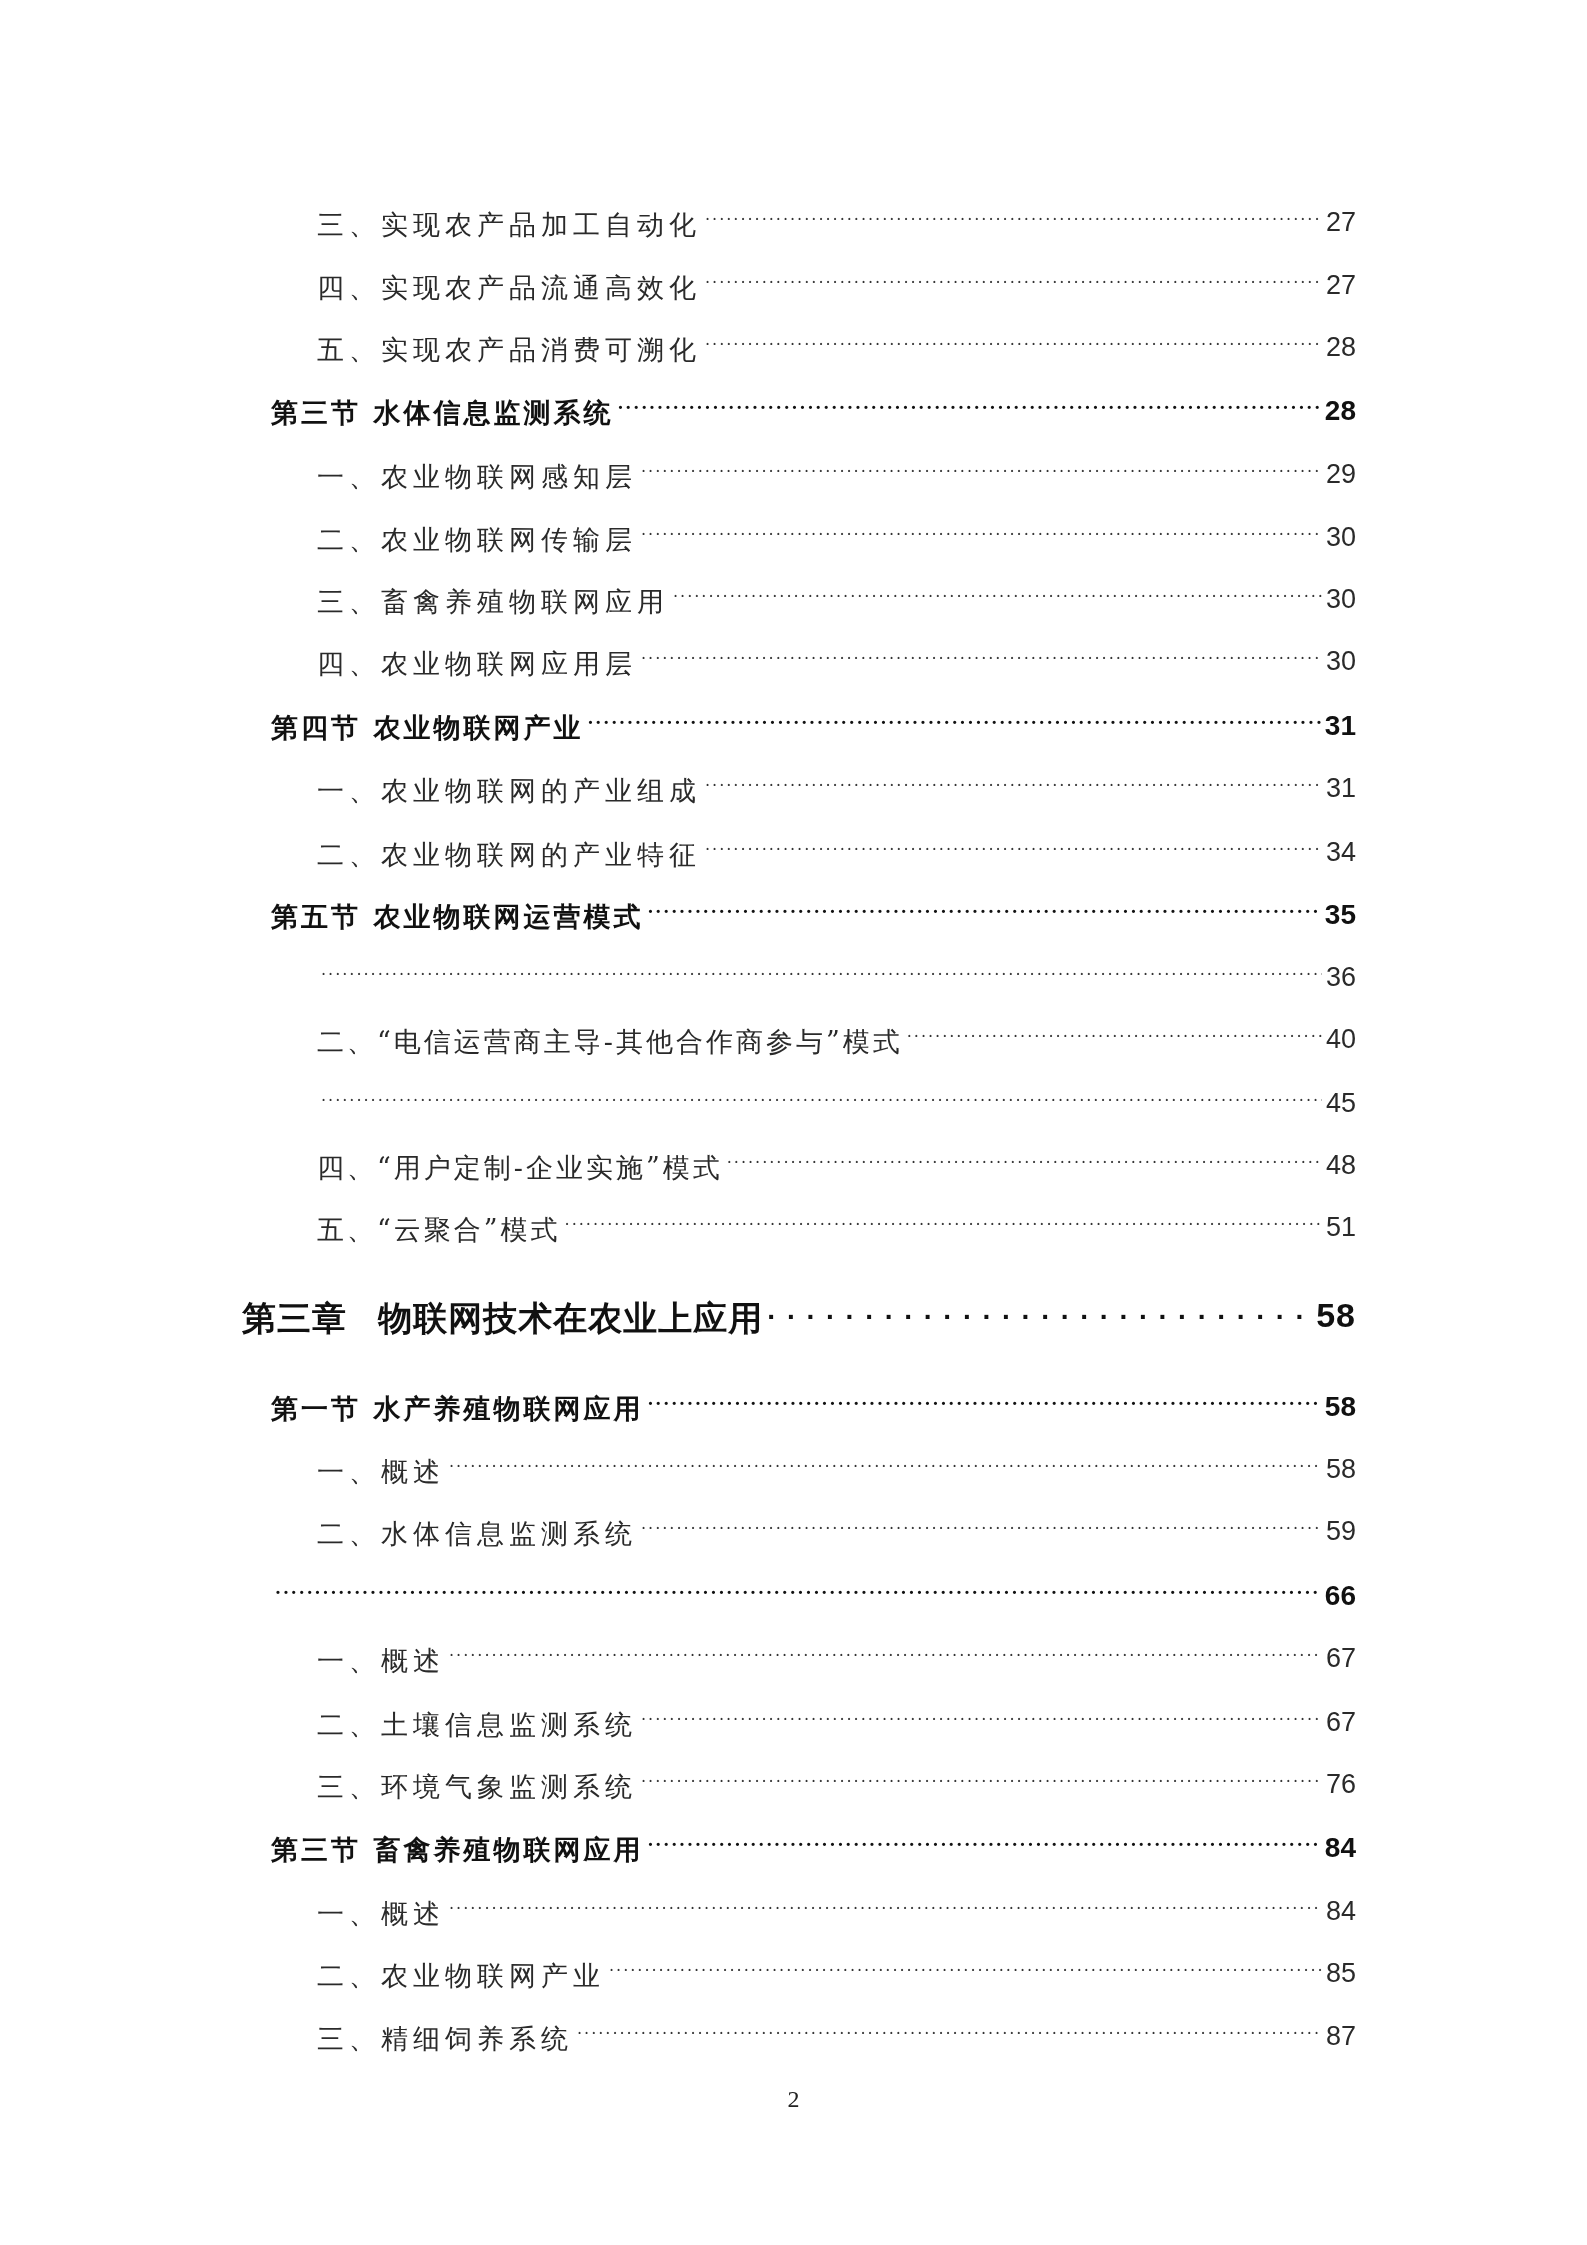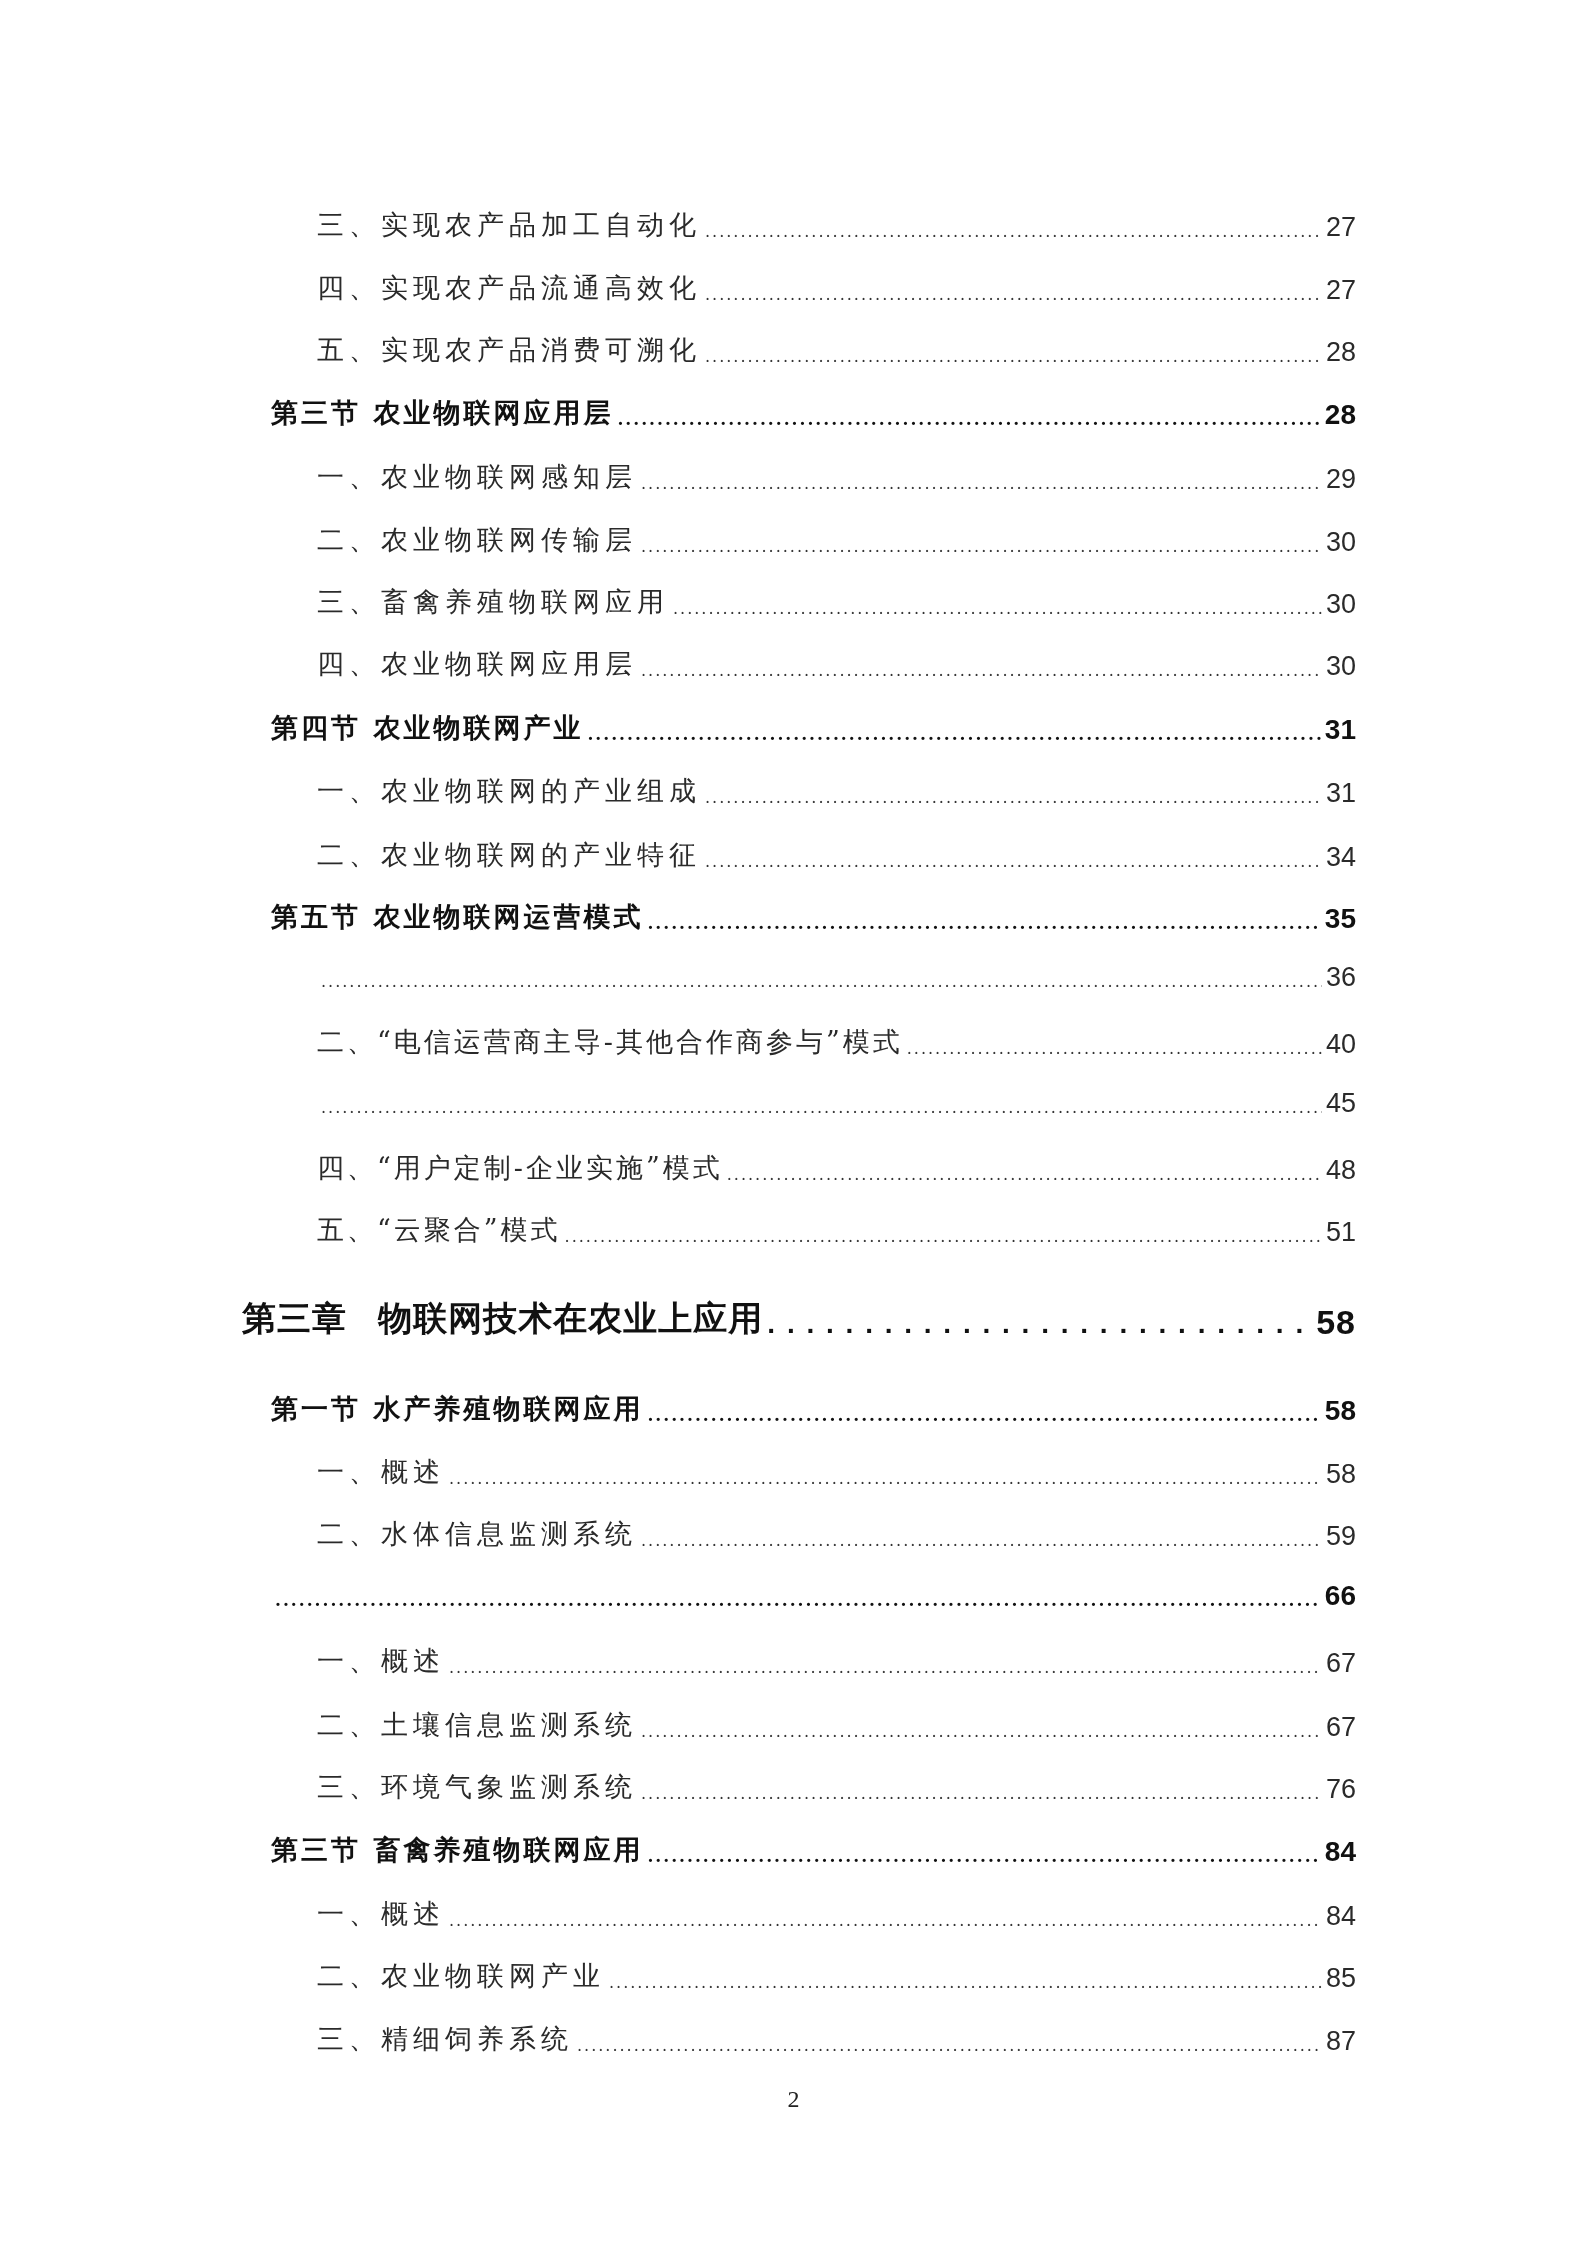--- a/index.html
+++ b/index.html
@@ -1,18 +1,18 @@
 <!DOCTYPE html>
 <html><head>
 <meta charset="utf-8">
 <style>
   html, body { margin: 0; padding: 0; background: #ffffff; }
   body { width: 1587px; height: 2245px; position: relative; overflow: hidden;
          font-family: "DejaVu Serif", "Liberation Serif", serif; color: #222222; }
-  .toc-row { position: absolute; display: flex; align-items: flex-end; right: 231px; white-space: nowrap; }
+  .toc-row { position: absolute; display: flex; align-items: flex-start; right: 231px; white-space: nowrap; }
   .toc-row .label { flex: 0 0 auto; }
   .toc-row .leader { flex: 1 1 auto; overflow: hidden; margin: 0 4px; position: relative; top: -2px; }
   .toc-row .leader::before { content: ".............................................................................................................................................................................................................................................................."; letter-spacing: 2px; }
   .toc-row .page { flex: 0 0 auto; font-family: "Liberation Sans", sans-serif; }
   .sub { left: 317px; font-size: 27px; color: #2a2a2a; letter-spacing: 5px; }
   .sub .page { font-size: 27px; letter-spacing: 0; color: #2a2a2a; }
   .sub .leader { font-size: 16px; letter-spacing: 0; color: #333; }
   .sec { left: 271px; font-size: 27px; font-weight: bold; color: #111111; letter-spacing: 3px; }
   .sec .page { font-size: 28px; font-weight: bold; letter-spacing: 0; color: #111; }
   .sec .leader { font-size: 17px; font-weight: bold; letter-spacing: 0; }
@@ -36,21 +36,21 @@
     <span class="label">四、实现农产品流通高效化</span>
     <span class="leader"></span>
     <span class="page">27</span>
   </div>
   <div class="toc-row sub" style="top:332px">
     <span class="label">五、实现农产品消费可溯化</span>
     <span class="leader"></span>
     <span class="page">28</span>
   </div>
   <div class="toc-row sec" style="top:395px">
-    <span class="label">第三节 农业物联网应用层</span>
+    <span class="label">第三节 水体信息监测系统</span>
     <span class="leader"></span>
     <span class="page">28</span>
   </div>
   <div class="toc-row sub" style="top:459px">
     <span class="label">一、农业物联网感知层</span>
     <span class="leader"></span>
     <span class="page">29</span>
   </div>
   <div class="toc-row sub" style="top:522px">
     <span class="label">二、农业物联网传输层</span>

